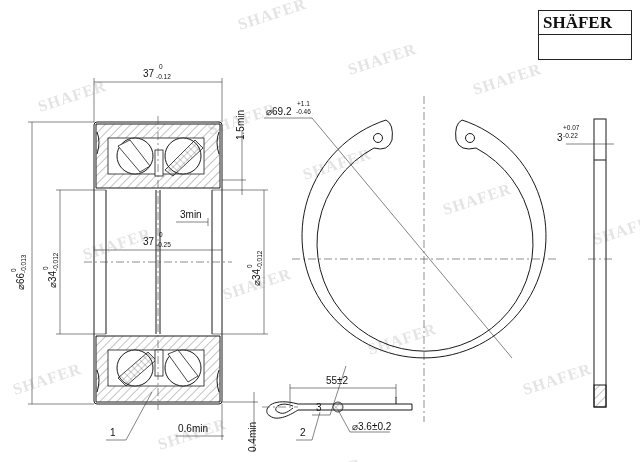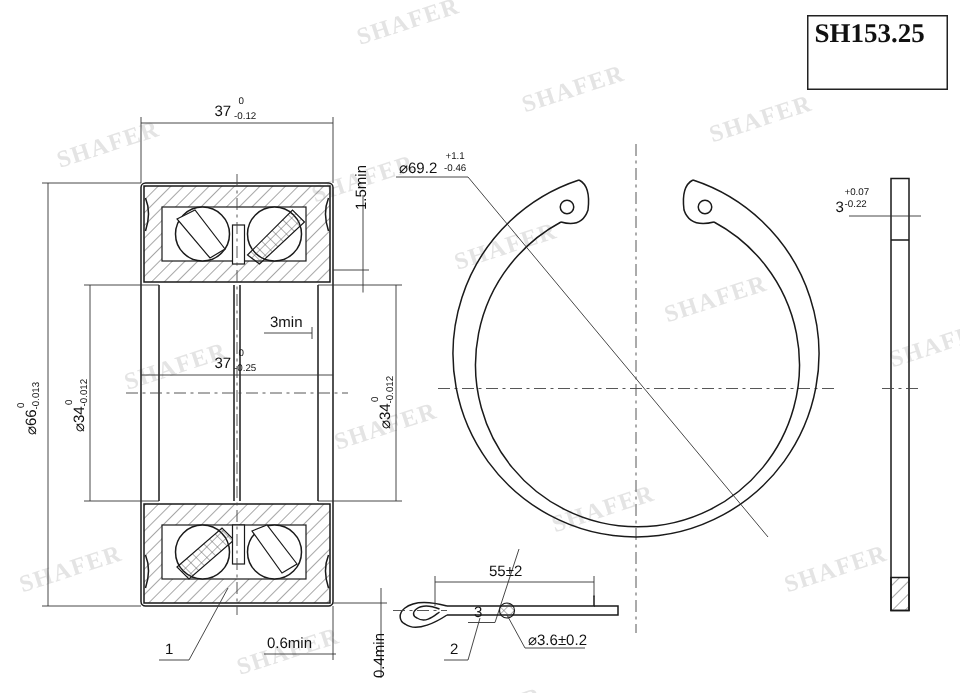--- a/index.html
+++ b/index.html
@@ -202,14 +202,14 @@
     <line x1="350" y1="432" x2="390" y2="432" class="thin"></line>
     <text class="dim" x="352" y="430">⌀3.6±0.2</text>
 
     <line x1="296" y1="440" x2="312" y2="440" class="thin"></line>
     <line x1="312" y1="440" x2="320" y2="412" class="thin"></line>
     <text class="dim" x="300" y="436">2</text>
   </g>
 </svg>
 
 <div class="brand-box">
-  <div class="brand-row bot">SH153.25</div>
+  <div class="brand-row top">SHÄFER</div>
 </div>
 
 </body></html>

